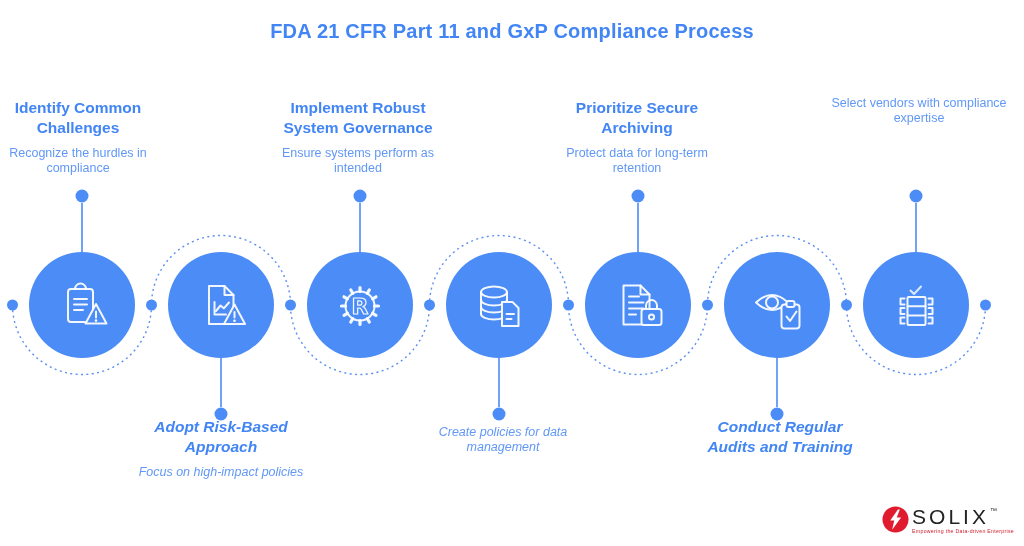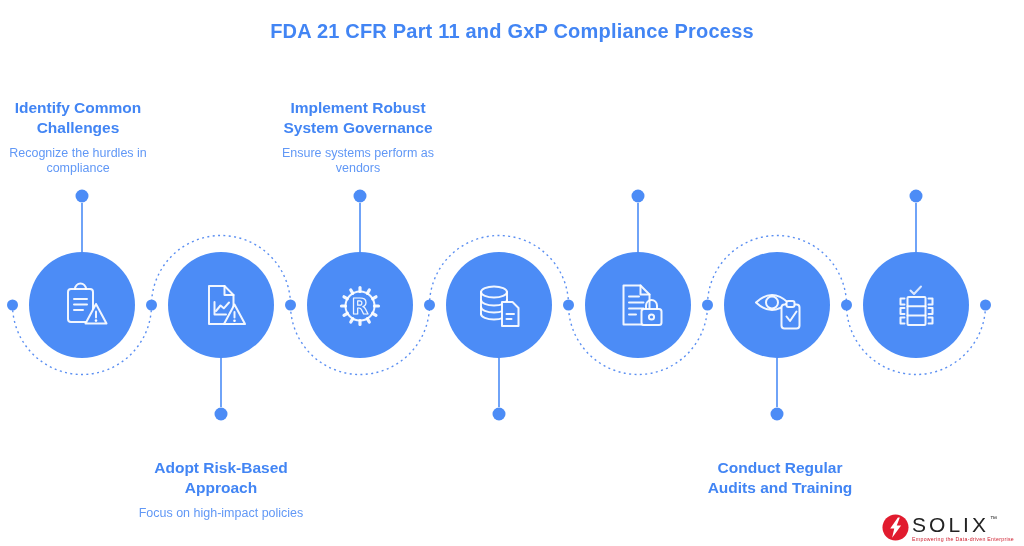--- a/index.html
+++ b/index.html
@@ -8,30 +8,30 @@
     font-family:"Liberation Sans", sans-serif;
     margin-top:12px;
   }
   .diagram-title{
     position:absolute;top:8px;left:0;width:100%;margin:0;
     text-align:center;font-size:20px;font-weight:700;color:#4285f4;letter-spacing:.2px;
   }
   .flow-svg{position:absolute;left:0;top:0;}
   .step{position:absolute;width:200px;text-align:center;}
   .step-top{top:76px;}
-  .step-bottom{top:446px;}
+  .step-bottom{top:405px;font-style:italic;}
   .step-title{
     font-size:15.5px;font-weight:700;line-height:20px;color:#4285f4;white-space:pre-line;
   }
   .step-top .step-title{height:50px;display:flex;align-items:flex-end;justify-content:center;}
   .step-desc{
     margin-top:8px;font-size:12.5px;line-height:15px;color:#6198f6;white-space:pre-line;
   }
   .logo{
-    position:absolute;right:10px;bottom:16px;display:flex;align-items:center;gap:3px;
+    position:absolute;right:10px;bottom:24px;display:flex;align-items:center;gap:3px;
   }
   .logo-text-wrap{display:flex;flex-direction:column;line-height:1;}
   .logo-word{
     font-size:21px;font-weight:500;color:#232323;letter-spacing:3px;display:flex;align-items:flex-start;
   }
   .logo-word sup{font-size:7px;margin-left:1px;margin-top:1px;letter-spacing:0;}
   .logo-tagline{
     font-size:5.2px;color:#cf2030;letter-spacing:.3px;margin-top:2px;
   }
 </style>
@@ -149,34 +149,44 @@
     <div class="step-title">Identify Common
 Challenges</div>
     <div class="step-desc">Recognize the hurdles in
 compliance</div>
   </div>
 
   <div class="step step-top" style="left:258px">
     <div class="step-title">Implement Robust
 System Governance</div>
     <div class="step-desc">Ensure systems perform as
-vendors</div>
-  </div>
-
+intended</div>
+  </div>
+
+  <div class="step step-top" style="left:537px">
+    <div class="step-title">Prioritize Secure
+Archiving</div>
+    <div class="step-desc">Protect data for long-term
+retention</div>
+  </div>
 
   <div class="step step-top" style="left:819px">
+    <div class="step-desc">Select vendors with compliance
+expertise</div>
   </div>
 
   <div class="step step-bottom" style="left:121px">
     <div class="step-title">Adopt Risk-Based
 Approach</div>
     <div class="step-desc">Focus on high-impact policies</div>
   </div>
 
   <div class="step step-bottom" style="left:403px">
+    <div class="step-desc">Create policies for data
+management</div>
   </div>
 
   <div class="step step-bottom" style="left:680px">
     <div class="step-title">Conduct Regular
 Audits and Training</div>
   </div>
 
   <div class="logo">
     <svg width="27" height="27" viewBox="0 0 28 28">
       <circle cx="14" cy="14" r="13.5" fill="#e11b2e"></circle>

